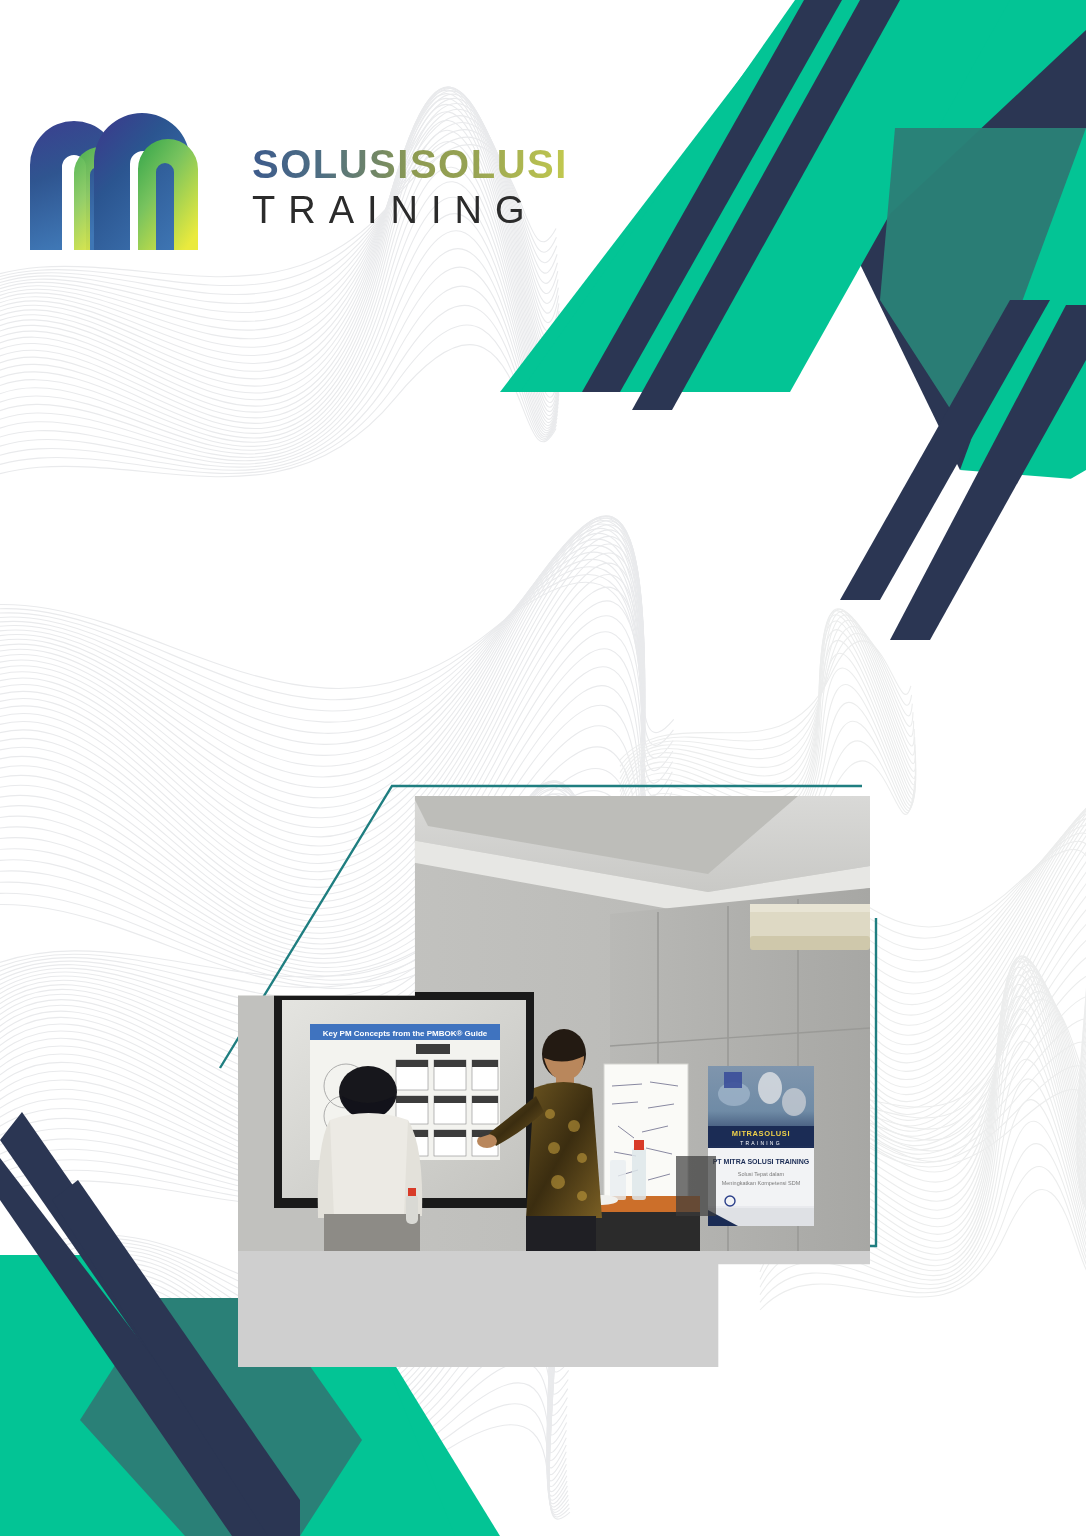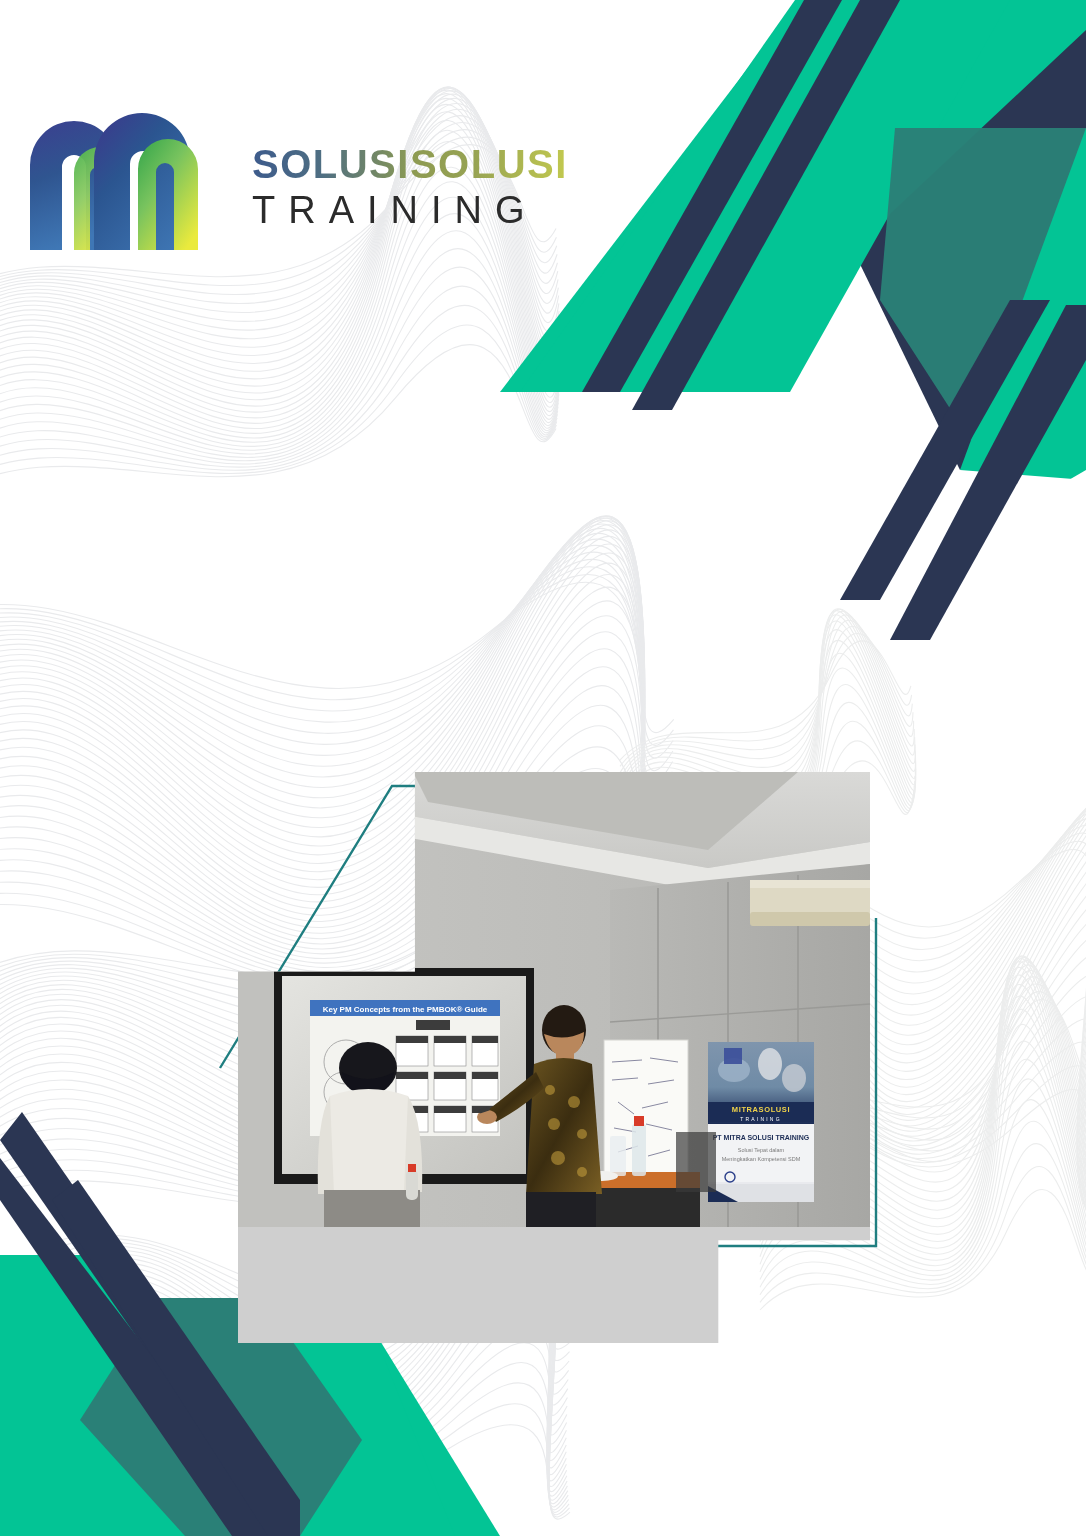--- a/index.html
+++ b/index.html
@@ -46,21 +46,21 @@
     letter-spacing:1px;
     color:#1f7e80;
     transform:scaleX(.93);
     transform-origin:center;
     white-space:nowrap;
   }
 
   
   #photo-wrap{position:absolute;left:212px;top:768px;width:672px;height:492px;}
   #photo{
-    position:absolute;left:26px;top:4px;width:632px;height:571px;
+    position:absolute;left:26px;top:28px;width:632px;height:571px;
     clip-path:polygon(0% 35%, 28% 35%, 28% 0%, 100% 0%, 100% 82%, 76% 82%, 76% 100%, 0% 100%);
     overflow:hidden;background:#cfcfcf;
   }
   .outline-svg{position:absolute;left:0;top:0;width:672px;height:492px;overflow:visible;}
   .photo-svg{position:absolute;left:0;top:0;width:632px;height:455px;}
 </style>
 </head>
 <body>
 
 <div id="page">

